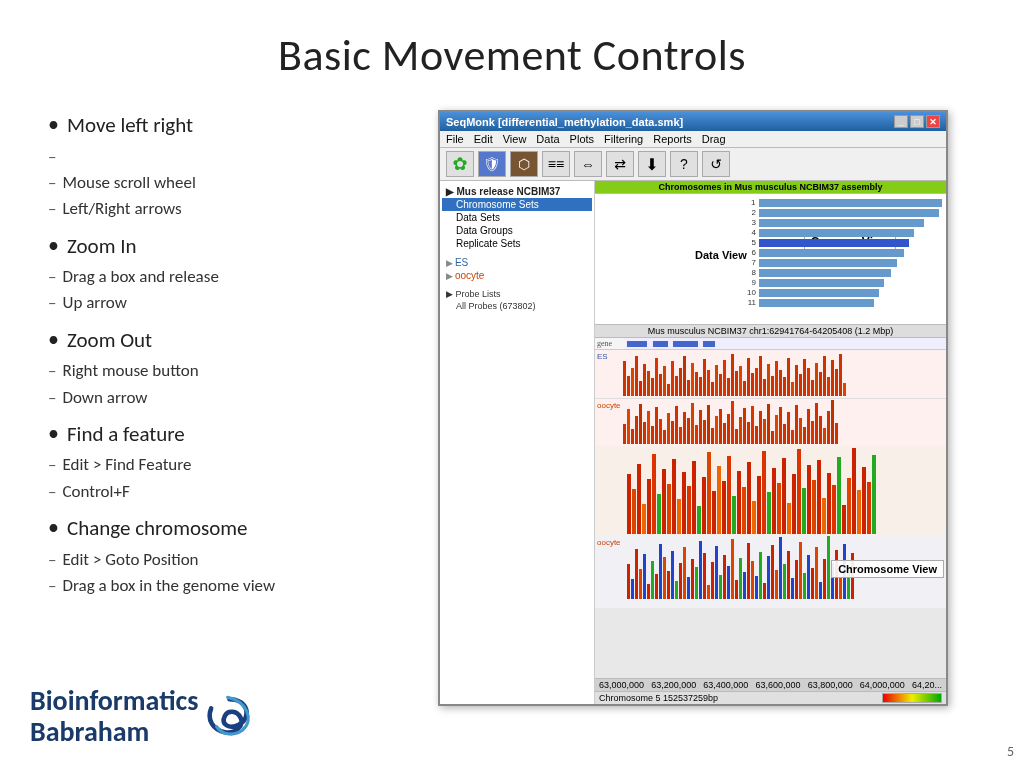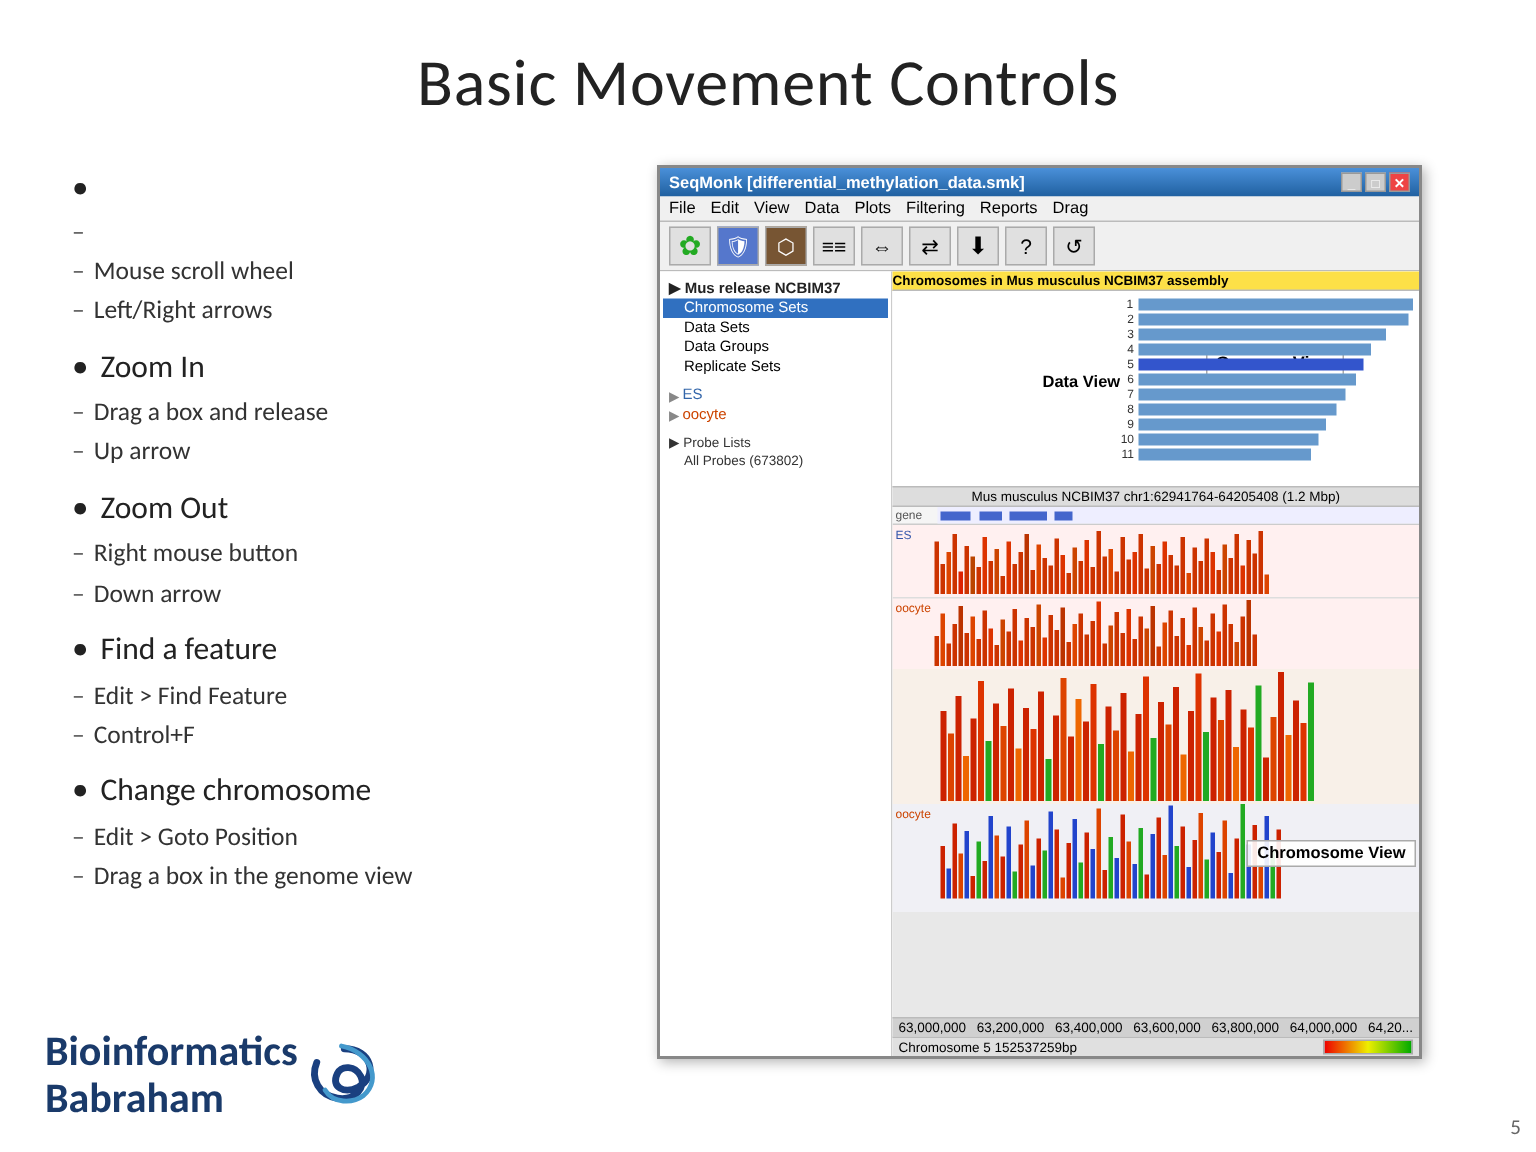--- a/index.html
+++ b/index.html
@@ -182,24 +182,24 @@
     .tree-section { font-weight: bold; color: #222; }
     .tree-indent { padding-left: 14px; }
 
     
     .genome-panel {
       flex: 1;
       background: #fff;
       position: relative;
     }
     .chrom-title {
-      background: #fde047;
+      background: #84cc16;
       font-size: 9px;
       font-weight: bold;
-      text-align: left;
+      text-align: center;
       padding: 1px 0;
       border-bottom: 1px solid #bbb;
       color: #000;
     }
     .chrom-view-area {
       height: 130px;
       background: #fff;
       position: relative;
       overflow: hidden;
     }
@@ -273,20 +273,21 @@
       display: flex;
       align-items: center;
       background: #f5f5f5;
     }
     .track-label {
       font-size: 8px;
       color: #555;
       width: 30px;
       padding-left: 2px;
       flex-shrink: 0;
+      font-family: Liberation Serif, serif;
     }
     .track-content {
       flex: 1;
       height: 100%;
       position: relative;
       overflow: hidden;
     }
 
     
     .annotation-label {
@@ -429,20 +430,21 @@
 <h1 class="page-title">Basic Movement Controls</h1>
 
 <div class="main-content">
 
   <div class="bullet-list">
     <ul>
 
       <li>
         <div class="main-item">
           <span class="bullet-dot">•</span>
+          <span>Move left right</span>
         </div>
         <ul class="sub-list">
           <li>
               <span class="dash">–</span>
             </li>
           <li>
               <span class="dash">–</span>
               <span>Mouse scroll wheel</span>
             </li>
           <li>

